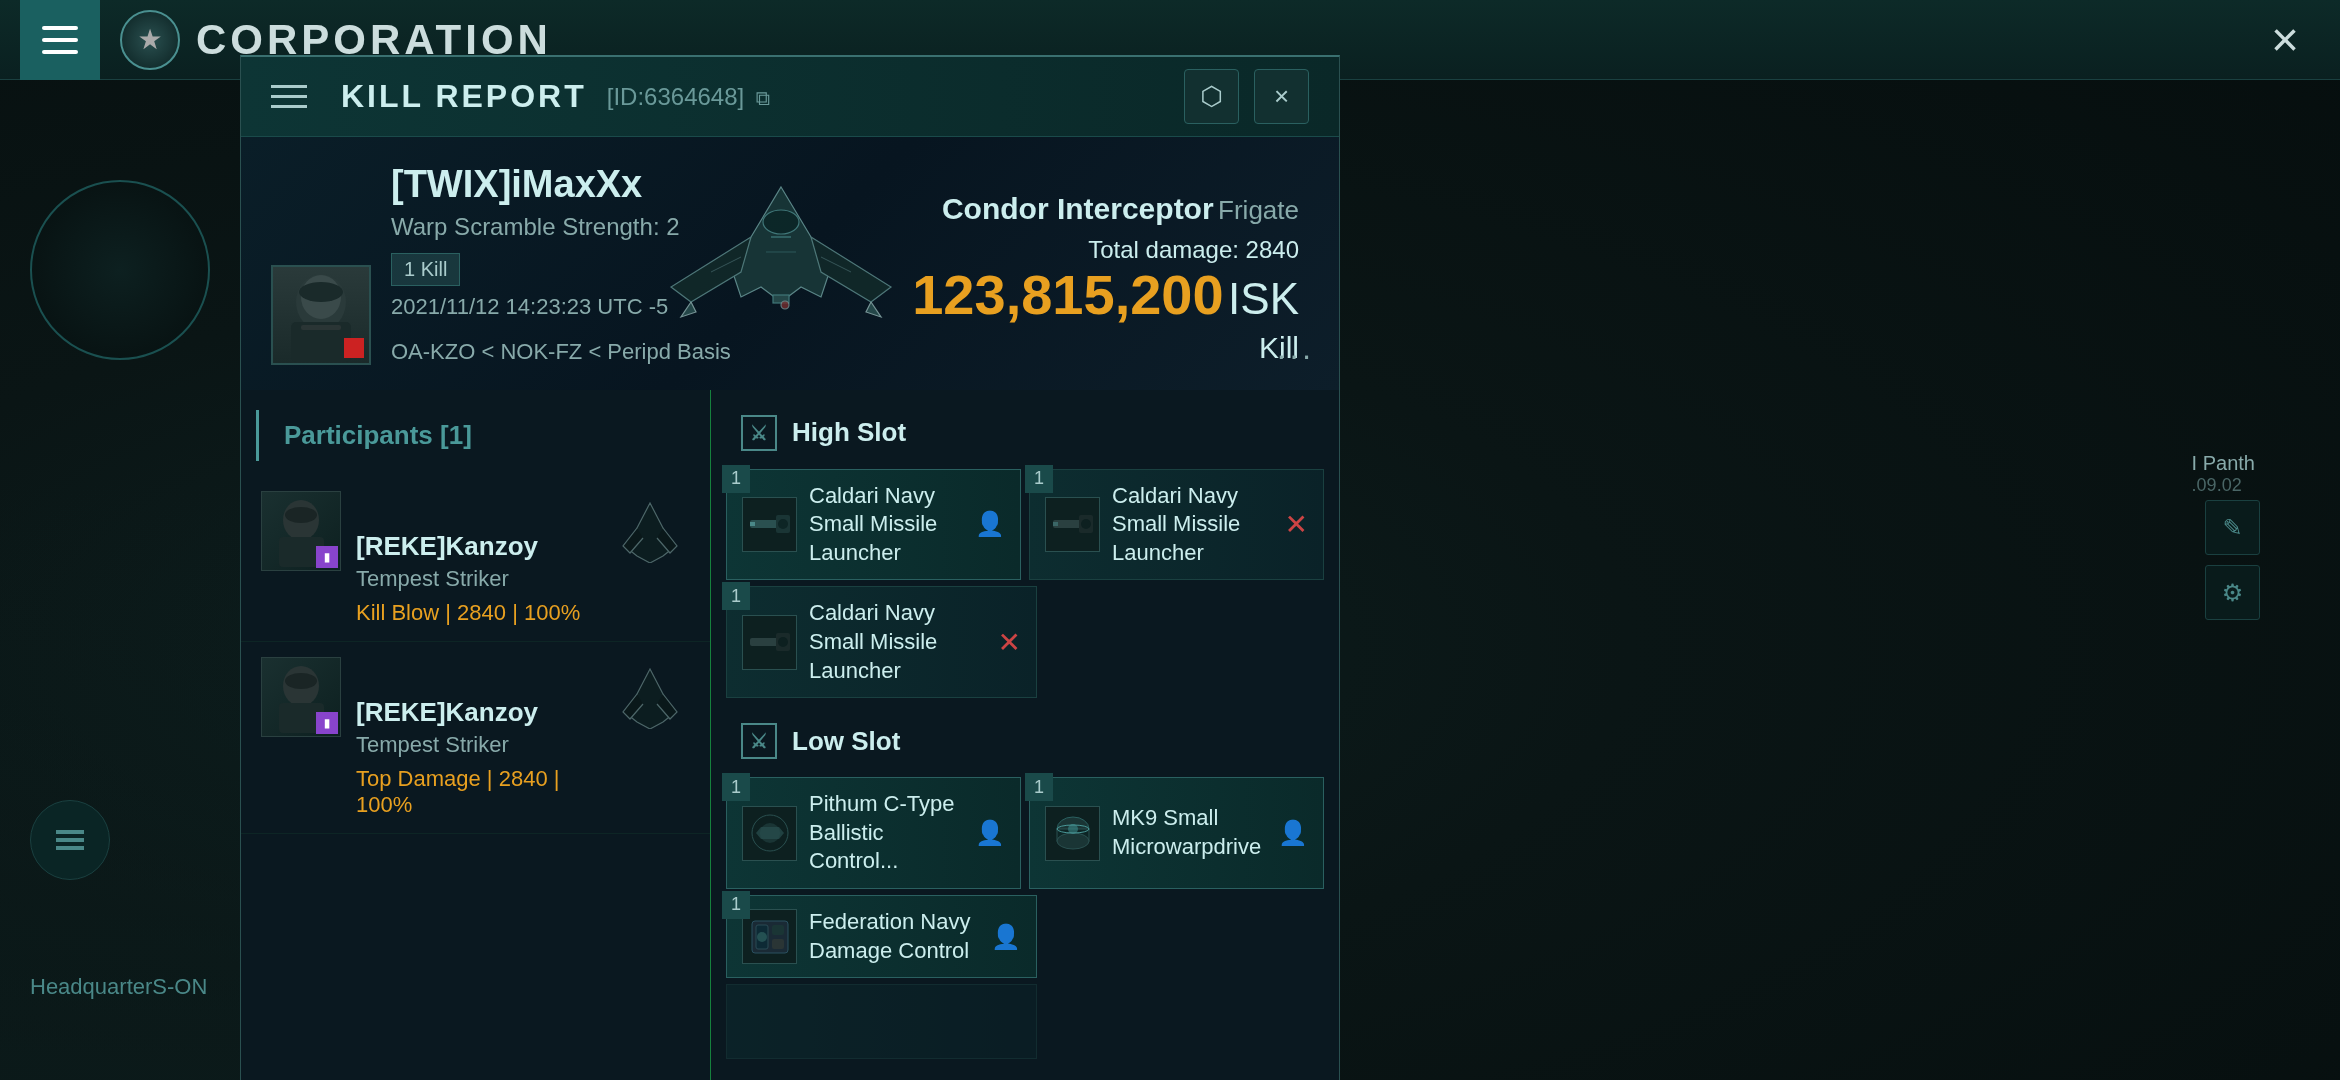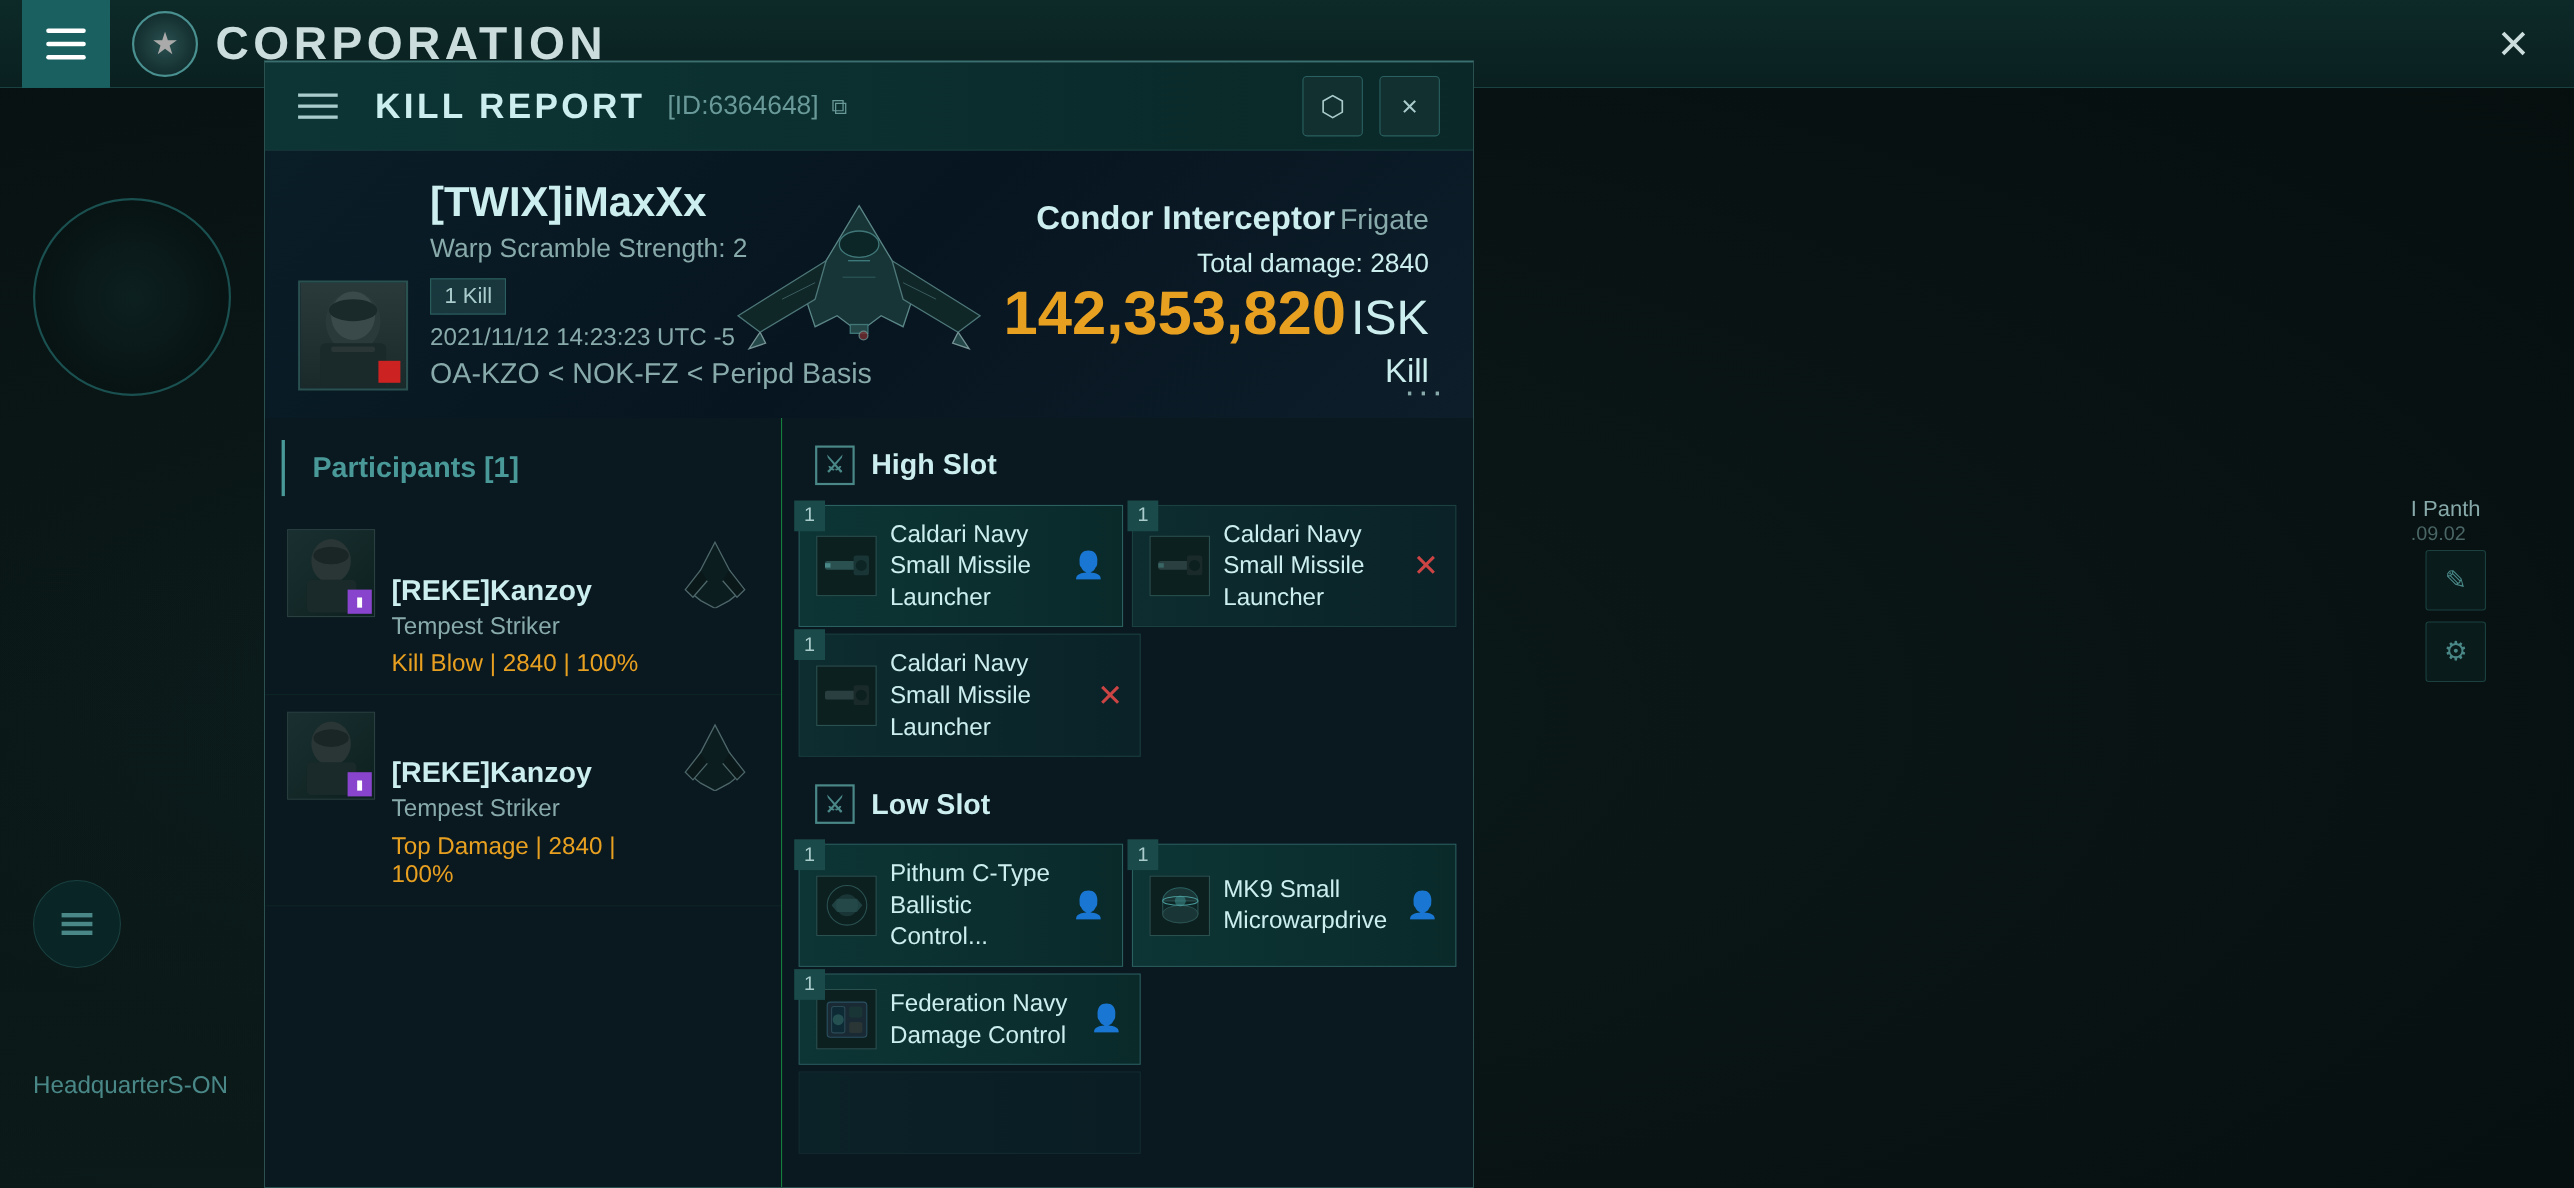--- a/index.html
+++ b/index.html
@@ -284,22 +284,22 @@
     }
 
     .kill-datetime {
       color: #88aaaa;
       font-size: 22px;
       margin-top: 8px;
     }
 
     .kill-location {
       color: #88aaaa;
-      font-size: 26px;
-      margin-top: 4px;
+      font-size: 22px;
+      margin-top: 19px;
     }
 
     
     .ship-image-area {
       position: absolute;
       left: 350px;
       top: 10px;
       width: 380px;
       height: 200px;
       display: flex;
@@ -700,21 +700,21 @@
     <div class="ship-info-right">
       <div>
         <span class="ship-type">Condor Interceptor</span>
         <span class="ship-class">Frigate</span>
       </div>
       <div class="ship-damage">
         <span>Total damage:</span>
         <span>2840</span>
       </div>
       <div>
-        <span class="ship-value">142,353,820</span>
+        <span class="ship-value">123,815,200</span>
         <span class="ship-isk">ISK</span>
       </div>
       <div class="kill-type">Kill</div>
     </div>
 
     <div class="dots-menu">···</div>
   </div>
 
   <div class="content-area">
 

